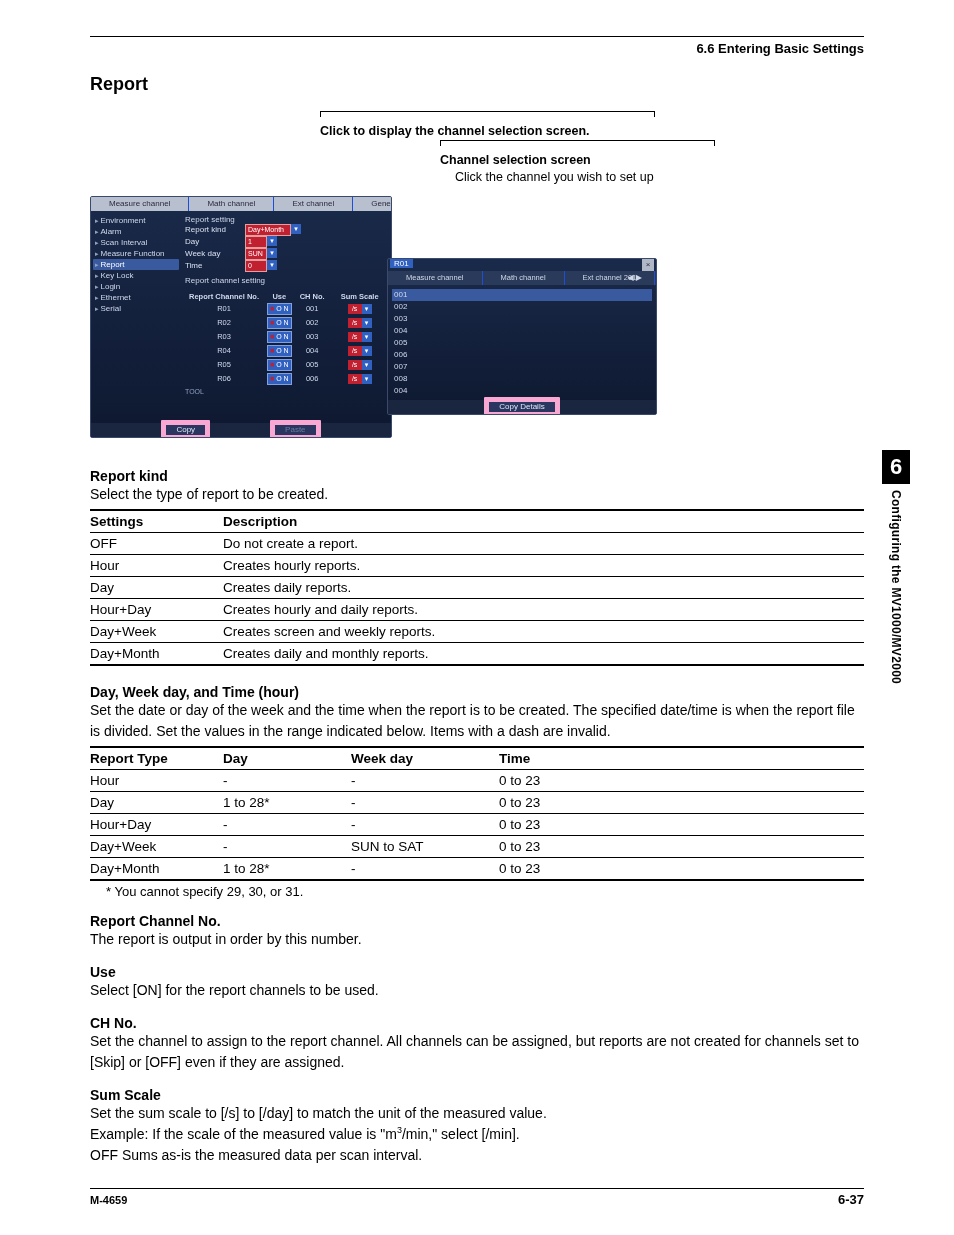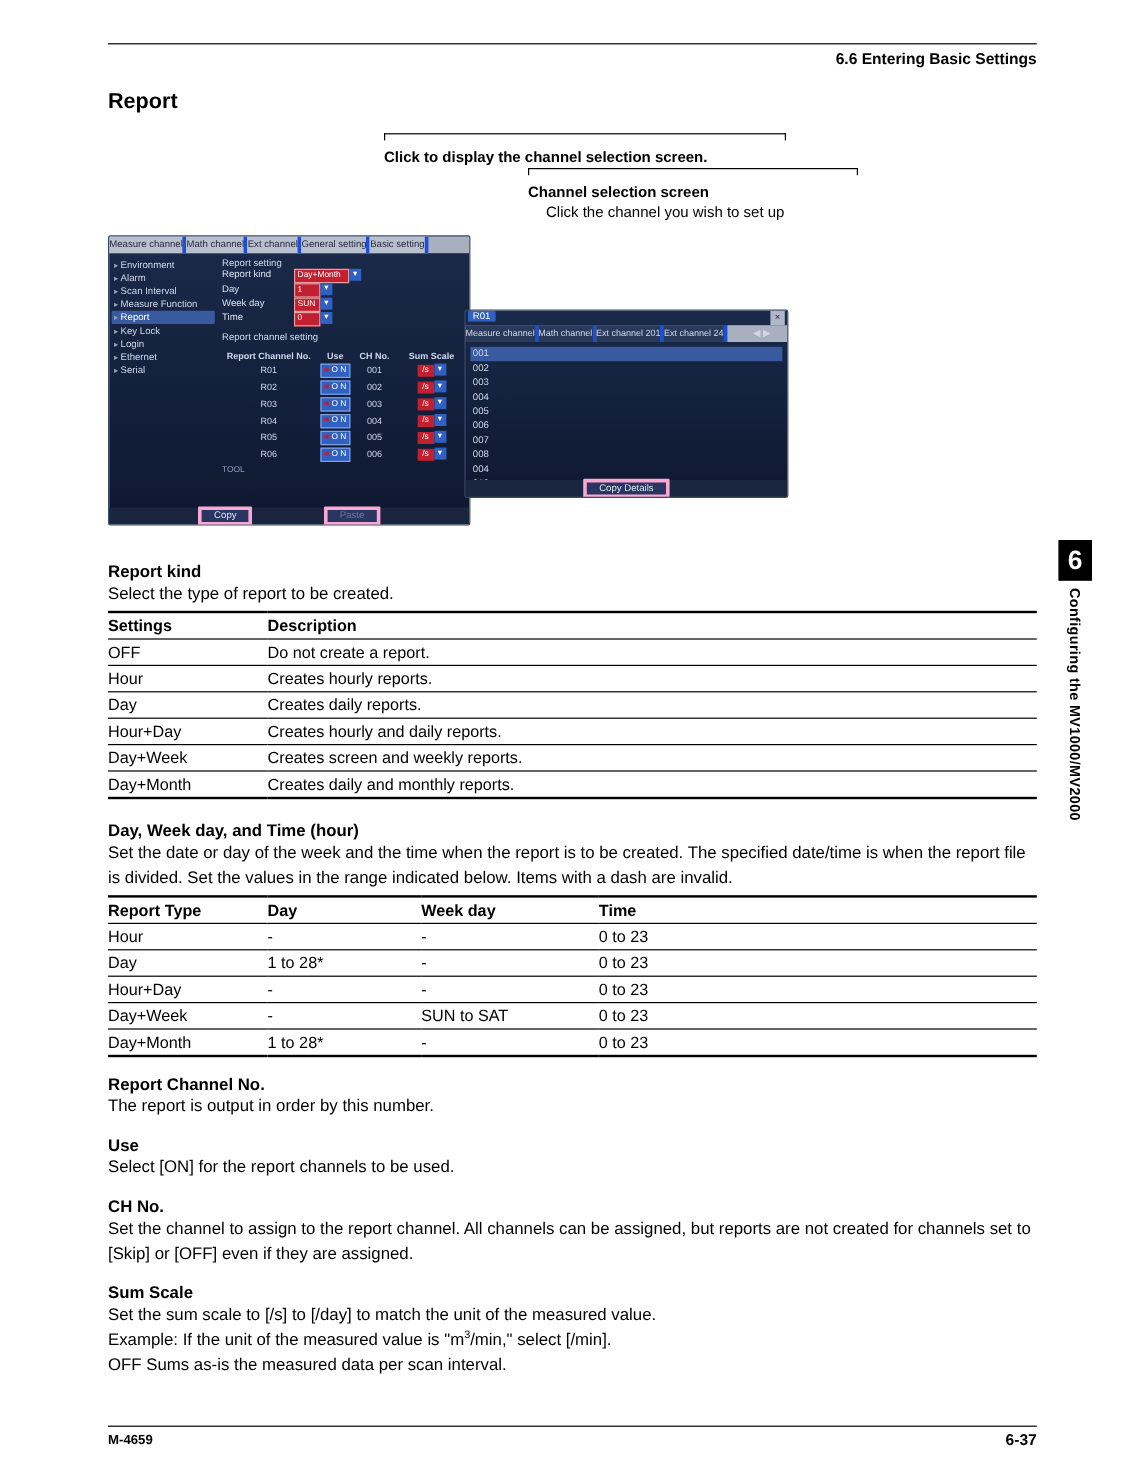--- a/index.html
+++ b/index.html
@@ -94,22 +94,22 @@
   }
   .shot.left { left: 0; top: 6px; width: 300px; height: 240px; }
   .shot.right { left: 297px; top: 68px; width: 268px; height: 155px; }
   .tabbar {
     display: flex;
     font-size: 8px;
     background: #a8b0c0;
     height: 14px;
   }
   .tab {
-    padding: 1px 0;
-    border-right: 3px solid #1d4ed8;
+    padding: 1px 18px;
+    border-right: 1px solid #1d4ed8;
     background: #b8c0d0;
     color: #2a2a3a;
     line-height: 12px;
     white-space: nowrap;
   }
   .tab.dark { background:#2a3a5a; color:#d0d8e8; }
   .shot-body { display:flex; height: calc(100% - 28px); }
   .sidebar {
     width: 86px;
     font-size: 8px;
@@ -182,21 +182,21 @@
   }
   .footer-bar {
     position:absolute; bottom:0; left:0; right:0;
     height:14px; background:#1a2640;
     display:flex; justify-content:center; gap:60px;
     align-items:center;
   }
   .footbtn {
     font-size:8px; color:#e0e6f4;
     background:#2a3660; padding:0 10px;
-    border:3px solid #f9a8d4; border-radius:1px;
+    border:5px solid #f9a8d4; border-radius:1px;
     line-height:10px;
   }
   .footbtn.dim { color:#6a7aa0; }
 
   .right .tab { font-size:7.5px; }
   .right .chlist {
     font-size:8px; color:#cfd8ec; padding:4px;
   }
   .right .chrow { padding:0 2px; line-height:12px; }
   .right .chrow.sel { background:#3a5aa0; }
@@ -502,34 +502,35 @@
             <td>0 to 23</td>
           </tr>
       <tr class="last">
             <td>Day+Month</td>
             <td>1 to 28*</td>
             <td>-</td>
             <td>0 to 23</td>
           </tr>
     </tbody>
       </table>
+    <div class="footnote">*  You cannot specify 29, 30, or 31.</div>
 
     <div class="subhead2">Report Channel No.</div>
     <div class="bodytext">The report is output in order by this number.</div>
 
     <div class="subhead2">Use</div>
     <div class="bodytext">Select [ON] for the report channels to be used.</div>
 
     <div class="subhead2">CH No.</div>
     <div class="bodytext">Set the channel to assign to the report channel.  All channels can be assigned, but reports are not created for channels set to [Skip] or [OFF] even if they are assigned.</div>
 
     <div class="subhead2">Sum Scale</div>
     <div class="bodytext">Set the sum scale to [/s] to [/day] to match the unit of the measured value.</div>
     <div class="bodytext">
-      <span>Example: If the unit of the measured value is "m</span><sup>3</sup><span>/min," select [/min].</span>
+      <span>Example: If the scale of the measured value is "m</span><sup>3</sup><span>/min," select [/min].</span>
     </div>
     <div class="bodytext">OFF  Sums as-is the measured data per scan interval.</div>
   </div>
 
   <div class="sidetab">
     <div class="box">6</div>
     <div class="vtext">Configuring the MV1000/MV2000</div>
   </div>
 
   <div class="page-footer">

